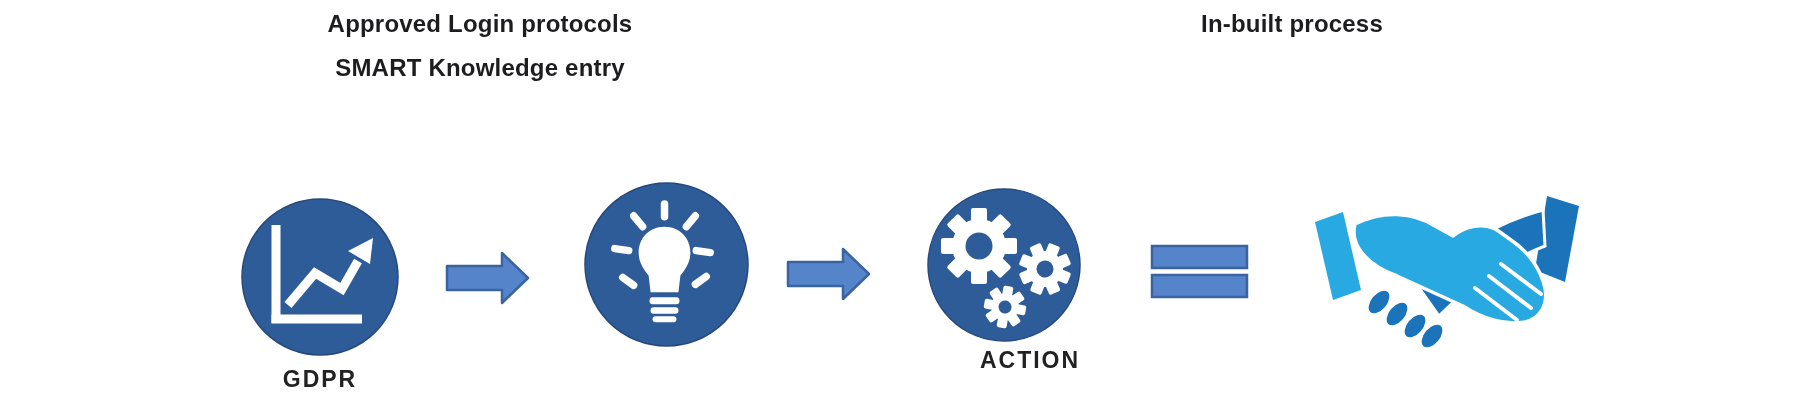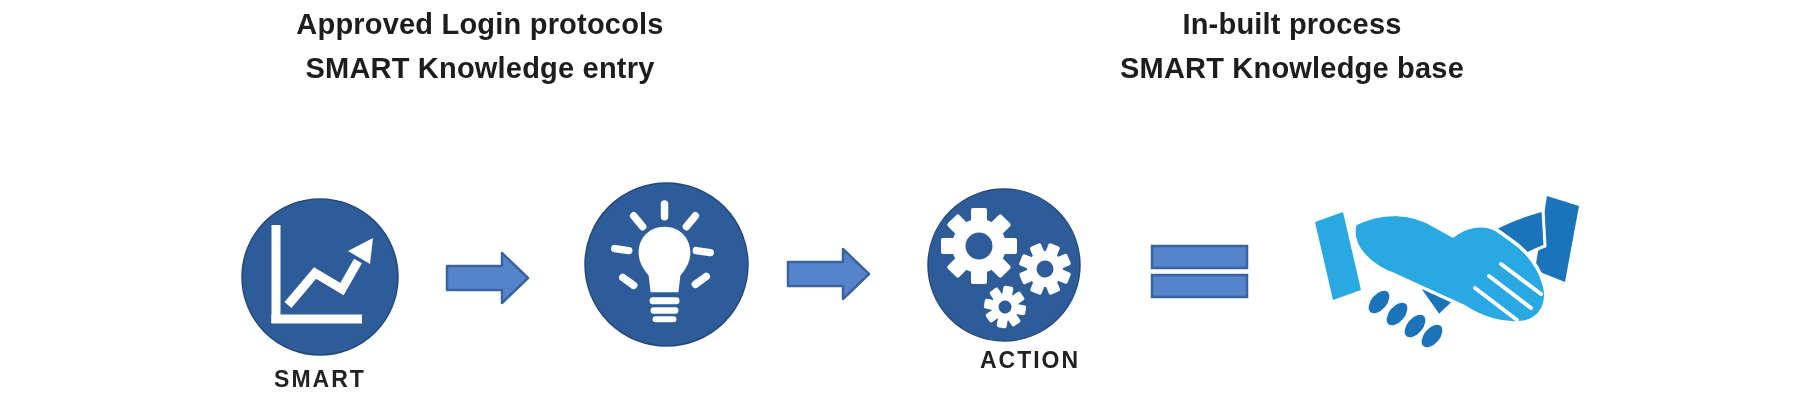--- a/index.html
+++ b/index.html
@@ -2,21 +2,21 @@
 <html><head>
 <meta charset="utf-8">
 <style>
   html,body{margin:0;padding:0;background:#fff;}
   #canvas{
     position:relative;width:1807px;height:408px;background:#ffffff;overflow:hidden;
     font-family:"Liberation Sans", sans-serif;
   }
   .heading{
     position:absolute;top:2px;width:600px;text-align:center;
-    font-size:29px;line-height:44px;font-weight:700;color:#1d1d1f;
+    font-size:24px;line-height:44px;font-weight:700;color:#1d1d1f;
     letter-spacing:0.2px;
   }
   .heading-left{left:180px;}
   .heading-right{left:992px;}
   .step-label{
     position:absolute;text-align:center;color:#222;
     font-size:23px;font-weight:600;letter-spacing:2px;
   }
   .abs{position:absolute;}
   svg{display:block;}
@@ -26,35 +26,34 @@
 
 <div id="canvas">
 
   <div class="heading heading-left">
     <div>Approved Login protocols</div>
     <div>SMART Knowledge entry</div>
   </div>
 
   <div class="heading heading-right">
     <div>In-built process</div>
-    <div>SMART Knowledge base</div>
   </div>
 
   <div class="abs" style="left:240px;top:197px;">
     <svg width="160" height="160" viewBox="0 0 160 160">
       <circle cx="80" cy="80" r="78" fill="#2e5c99" stroke="#26497c" stroke-width="1.5"></circle>
       <g stroke="#ffffff" stroke-width="9" fill="none">
         <line x1="36" y1="28" x2="36" y2="126"></line>
         <line x1="31.5" y1="122" x2="122" y2="122"></line>
         <polyline points="48,108 75,76 102,92 118,64" stroke-linejoin="miter"></polyline>
       </g>
       <polygon points="133,41 130,67 108,54" fill="#ffffff"></polygon>
     </svg>
   </div>
-  <div class="step-label" style="left:240px;top:366px;width:160px;">SMART</div>
+  <div class="step-label" style="left:240px;top:366px;width:160px;">GDPR</div>
 
   <div class="abs" style="left:445px;top:250px;">
     <svg width="85" height="56" viewBox="0 0 85 56">
       <polygon points="2,16 57,16 57,3 83,28 57,53 57,40 2,40" fill="#5584cb" stroke="#3a639f" stroke-width="2.5" stroke-linejoin="round"></polygon>
     </svg>
   </div>
 
   <div class="abs" style="left:583px;top:181px;">
     <svg width="167" height="167" viewBox="0 0 168 168">
       <circle cx="84" cy="84" r="82" fill="#2e5c99" stroke="#26497c" stroke-width="1.5"></circle>

